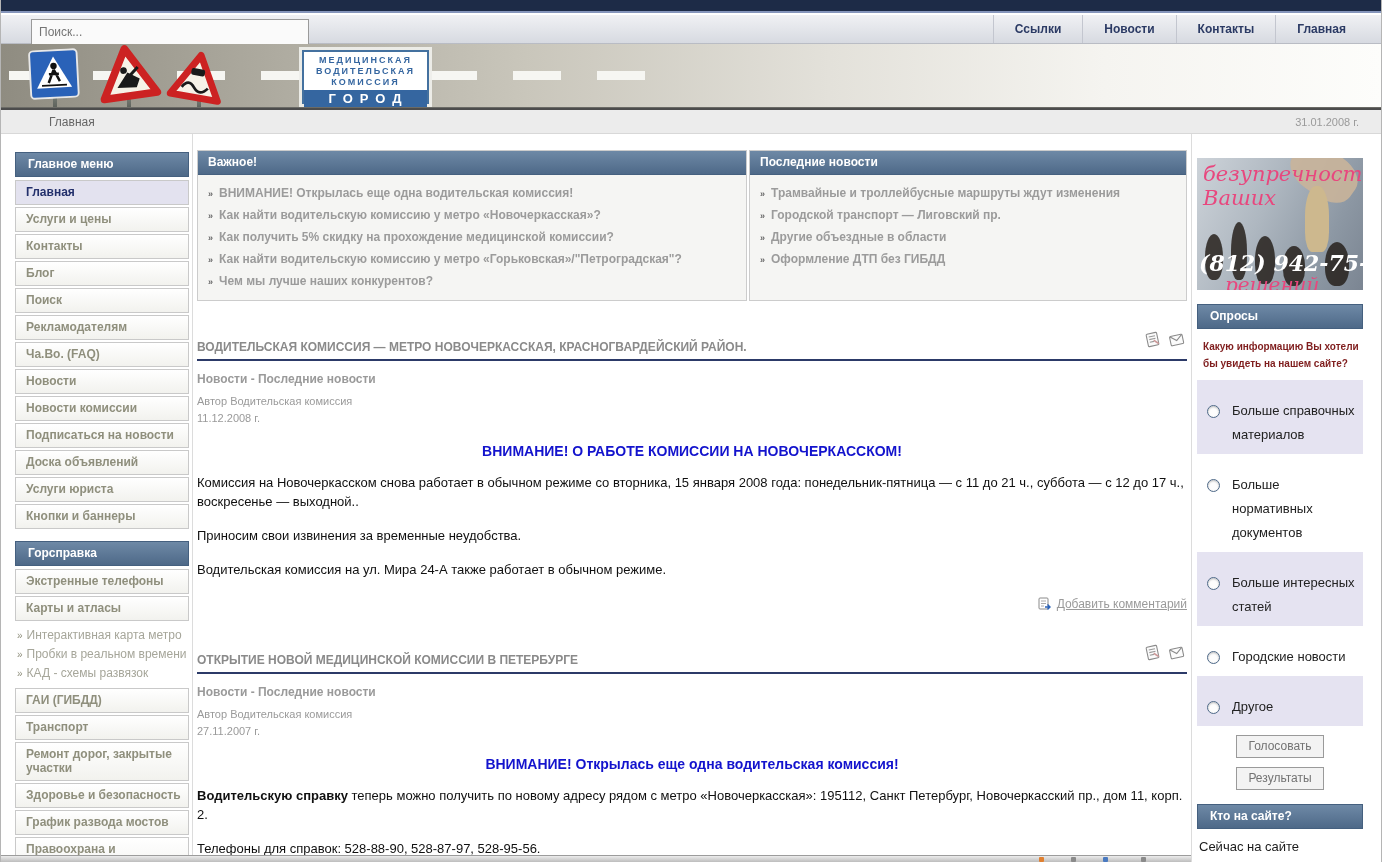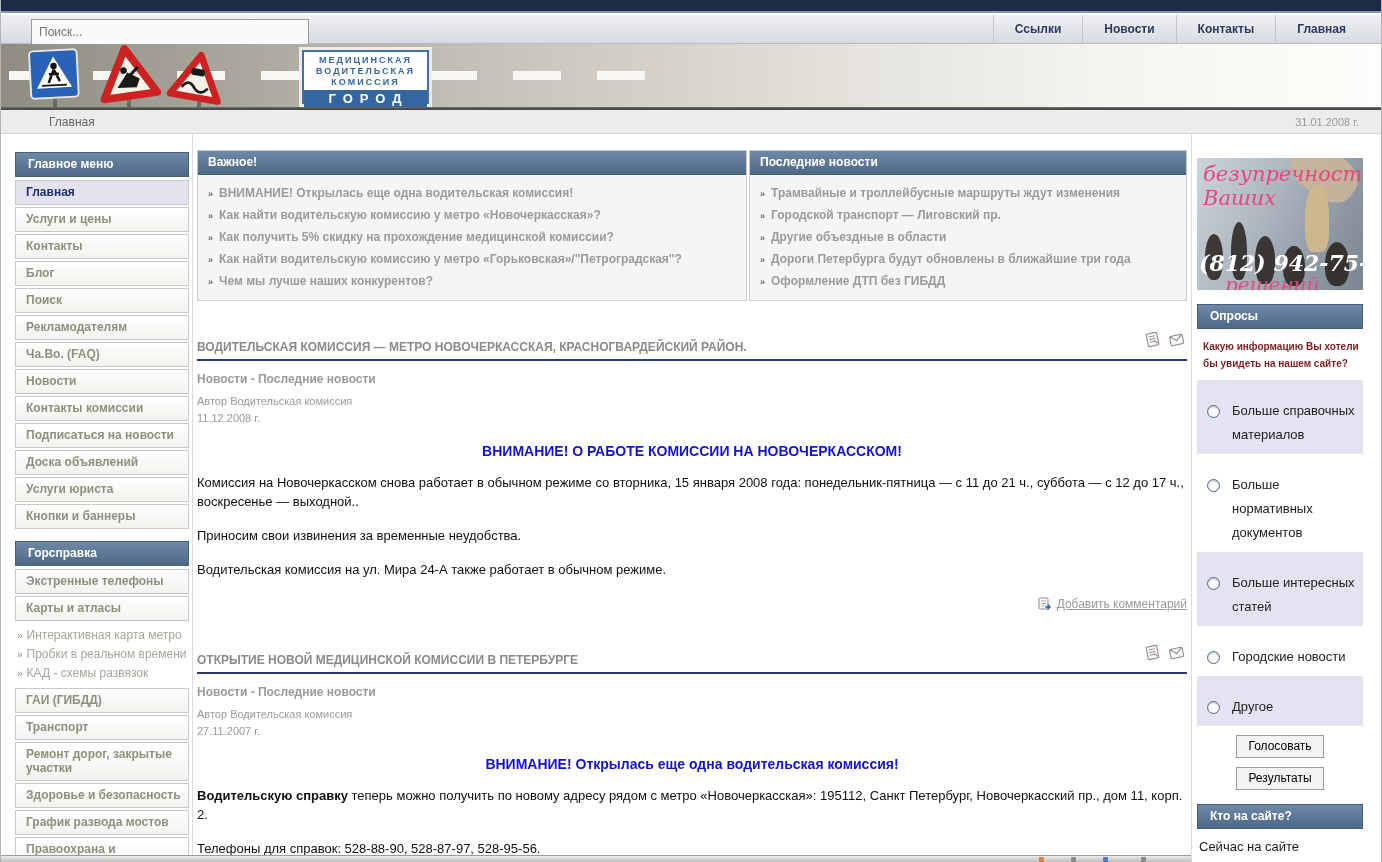--- a/index.html
+++ b/index.html
@@ -97,21 +97,21 @@
   .b1-partial { position:absolute; bottom:-7px; left:28px; font-family:"DejaVu Serif",serif; font-style:italic;
      color:#e8477e; font-size:20px; }
 
   .rc-header { margin-top:14px; background:linear-gradient(#6e89a6,#4e6988); color:#fff; font-weight:bold;
      font-size:12px; padding:4px 0 5px 12px; border:1px solid #45607f; }
   .poll-q { font-weight:bold; font-size:10px; color:#7f1d1d; line-height:17px; margin:9px 0 8px 6px; }
   .poll-opt { display:flex; align-items:flex-start; padding:19px 4px 7px 8px; font-size:13px; color:#222; line-height:24px; cursor:pointer; }
   .poll-opt.alt { background:#e5e3f1; }
   .radio { flex:none; width:13px; height:13px; border:1px solid #4e6988; border-radius:50%; background:#fdfdfd;
      margin:6px 12px 0 2px; box-shadow:inset 0 1px 2px rgba(0,0,0,.25); }
-  .poll-btn { display:block; margin:9px auto 0; background:#f3f3f3; border:1px solid #9a9a9a; color:#000000;
+  .poll-btn { display:block; margin:9px auto 0; background:#f3f3f3; border:1px solid #9a9a9a; color:#737373;
      font-family:inherit; font-size:12px; padding:3px 11px 4px; cursor:pointer;text-align:right; }
   .who-text { font-size:13px; color:#1a1a1a; line-height:19px; margin:8px 0 0 2px; }
 
   .taskbar { position:absolute; left:0; bottom:0; width:1190px; height:7px;
      background:linear-gradient(#ececec,#bdbdbd); border-top:1px solid #9c9c9c; }
   .tb-dot { position:absolute; top:1px; width:5px; height:5px; border-radius:1px; }
 </style>
 </head>
 <body>
 
@@ -186,21 +186,21 @@
       <div class="mod-header">Главное меню</div>
       <div class="menu">
         <a href="#" class="menu-item active">Главная</a>
         <a href="#" class="menu-item">Услуги и цены</a>
         <a href="#" class="menu-item">Контакты</a>
         <a href="#" class="menu-item">Блог</a>
         <a href="#" class="menu-item">Поиск</a>
         <a href="#" class="menu-item">Рекламодателям</a>
         <a href="#" class="menu-item">Ча.Во. (FAQ)</a>
         <a href="#" class="menu-item">Новости</a>
-        <a href="#" class="menu-item">Контакты комиссии</a>
+        <a href="#" class="menu-item">Новости комиссии</a>
         <a href="#" class="menu-item">Подписаться на новости</a>
         <a href="#" class="menu-item">Доска объявлений</a>
         <a href="#" class="menu-item">Услуги юриста</a>
         <a href="#" class="menu-item">Кнопки и баннеры</a>
       </div>
       <div class="gap"></div>
       <div class="mod-header">Горсправка</div>
       <div class="menu">
         <a href="#" class="menu-item">Экстренные телефоны</a>
         <a href="#" class="menu-item">Карты и атласы</a>
@@ -231,21 +231,20 @@
             <li><span class="blt">»</span><a href="#">Как найти водительскую комиссию у метро «Горьковская»/"Петроградская"?</a></li>
             <li><span class="blt">»</span><a href="#">Чем мы лучше наших конкурентов?</a></li>
           </ul>
         </div>
         <div class="modbox box-latest">
           <div class="bhdr">Последние новости</div>
           <ul>
             <li><span class="blt">»</span><a href="#">Трамвайные и троллейбусные маршруты ждут изменения</a></li>
             <li><span class="blt">»</span><a href="#">Городской транспорт — Лиговский пр.</a></li>
             <li><span class="blt">»</span><a href="#">Другие объездные в области</a></li>
-            <li><span class="blt">»</span><a href="#">Дороги Петербурга будут обновлены в ближайшие три года</a></li>
             <li><span class="blt">»</span><a href="#">Оформление ДТП без ГИБДД</a></li>
           </ul>
         </div>
       </div>
 
       <div class="article">
         <div class="art-titlebar">
           <span class="art-title">ВОДИТЕЛЬСКАЯ КОМИССИЯ — МЕТРО НОВОЧЕРКАССКАЯ, КРАСНОГВАРДЕЙСКИЙ РАЙОН.</span>
           <span class="art-icons">
             <a href="#"><svg width="17" height="17" viewBox="0 0 16 16">

